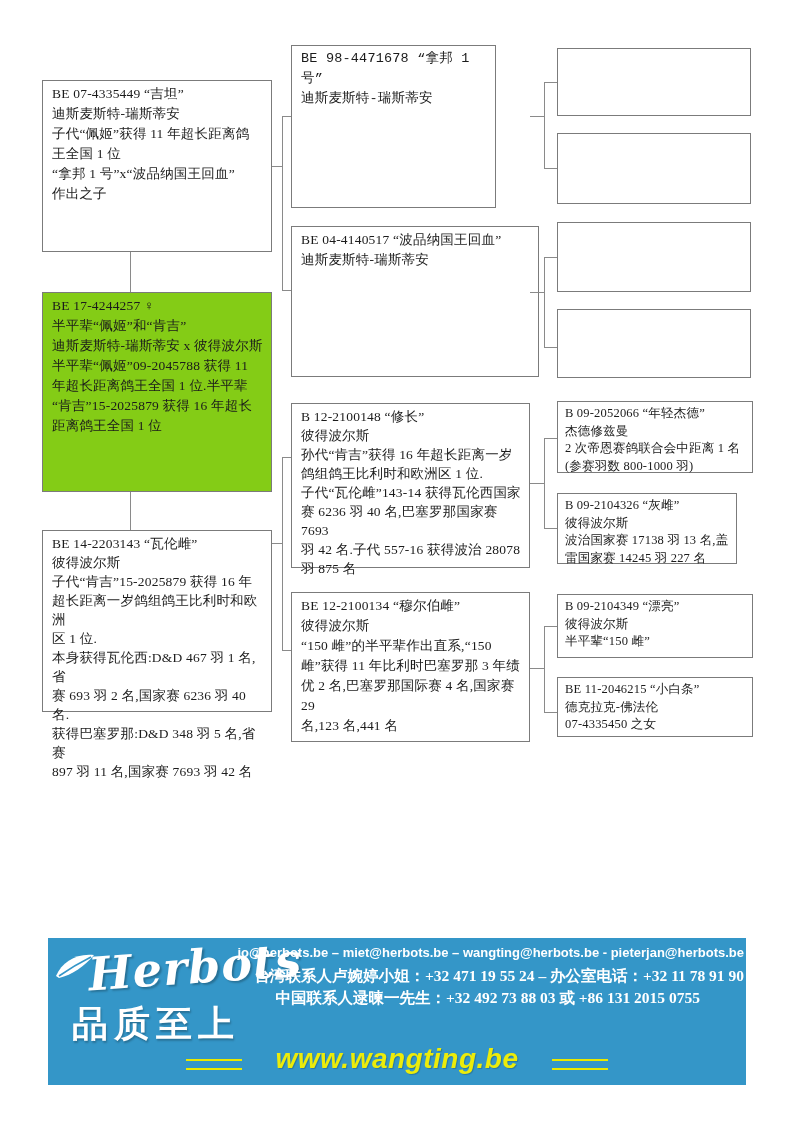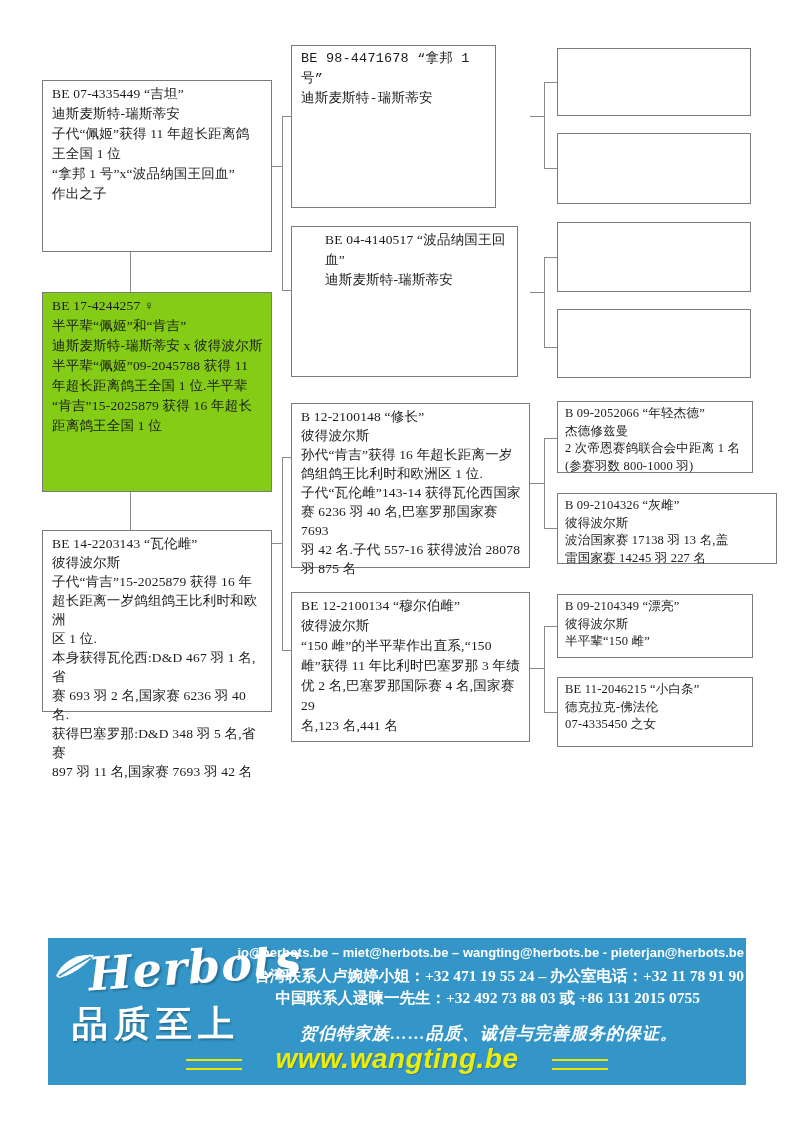--- a/index.html
+++ b/index.html
@@ -101,21 +101,21 @@
 赛 693 羽 2 名,国家赛 6236 羽 40 名.
 获得巴塞罗那:D&amp;D 348 羽 5 名,省赛
 897 羽 11 名,国家赛 7693 羽 42 名</div>
 </div>
 
 <div class="pbox" style="left:291px; top:45px; width:205px; height:163px;font-family:Liberation Mono, monospace;">
   <div class="txt">BE 98-4471678  “拿邦 1 号”
 迪斯麦斯特-瑞斯蒂安</div>
 </div>
 
-<div class="pbox" style="left:291px; top:226px; width:227px; height:151px;padding-left:24px;">
+<div class="pbox" style="left:291px; top:226px; width:248px; height:151px;">
   <div class="txt">BE 04-4140517 “波品纳国王回血”
 迪斯麦斯特-瑞斯蒂安</div>
 </div>
 
 <div class="pbox tight" style="left:291px; top:403px; width:239px; height:165px;">
   <div class="txt">B 12-2100148  “修长”
 彼得波尔斯
 孙代“肯吉”获得 16 年超长距离一岁
 鸽组鸽王比利时和欧洲区 1 位.
 子代“瓦伦雌”143-14 获得瓦伦西国家
@@ -137,32 +137,32 @@
 <div class="pbox" style="left:557px; top:133px; width:194px; height:71px;"></div>
 <div class="pbox" style="left:557px; top:222px; width:194px; height:70px;"></div>
 <div class="pbox" style="left:557px; top:309px; width:194px; height:69px;"></div>
 
 <div class="pbox small" style="left:557px; top:401px; width:196px; height:72px;">
   <div class="txt">B 09-2052066  “年轻杰德”
 杰德修兹曼
 2 次帝恩赛鸽联合会中距离 1 名
 (参赛羽数 800-1000 羽)</div>
 </div>
-<div class="pbox small" style="left:557px; top:493px; width:220px; height:71px;">
+<div class="pbox small" style="left:557px; top:493px; width:180px; height:71px;">
   <div class="txt">B 09-2104326   “灰雌”
 彼得波尔斯
 波治国家赛 17138 羽 13 名,盖
 雷国家赛 14245 羽 227 名</div>
 </div>
 <div class="pbox small" style="left:557px; top:594px; width:196px; height:64px;">
   <div class="txt">B 09-2104349   “漂亮”
 彼得波尔斯
 半平辈“150 雌”</div>
 </div>
-<div class="pbox small" style="left:557px; top:677px; width:196px; height:70px;">
+<div class="pbox small" style="left:557px; top:677px; width:196px; height:60px;">
   <div class="txt">BE 11-2046215 “小白条”
 德克拉克-佛法伦
 07-4335450 之女</div>
 </div>
 
 <div class="cline" style="left:130px; top:252px; width:1px;  height:40px;"></div>
 <div class="cline" style="left:130px; top:492px; width:1px;  height:38px;"></div>
 
 <div class="cline" style="left:272px; top:166px; width:10px; height:1px;"></div>
 <div class="cline" style="left:282px; top:116px; width:1px;  height:175px;"></div>
@@ -202,20 +202,19 @@
         <path d="M5 24 C15 17, 27 10, 37 5" stroke="#3496c8" stroke-width="1.6" fill="none"></path>
       </svg>
     </span>
     <span class="brand">Herbots</span>
   </div>
   <div class="quality">品质至上</div>
 
   <div class="f-emails">jo@herbots.be – miet@herbots.be – wangting@herbots.be - pieterjan@herbots.be</div>
   <div class="f-taiwan">台湾联系人卢婉婷小姐：+32 471 19 55 24 – 办公室电话：+32 11 78 91 90</div>
   <div class="f-china">中国联系人逯暕一先生：+32 492 73 88 03 或 +86 131 2015 0755</div>
-  <div class="f-slogan">贺伯特家族……品质、诚信与完善服务的保证。</div>
 
   <div class="f-bottom">
     <div class="dline"></div>
     <div class="website">www.wangting.be</div>
     <div class="dline"></div>
   </div>
 </div>
 
 </body></html>

